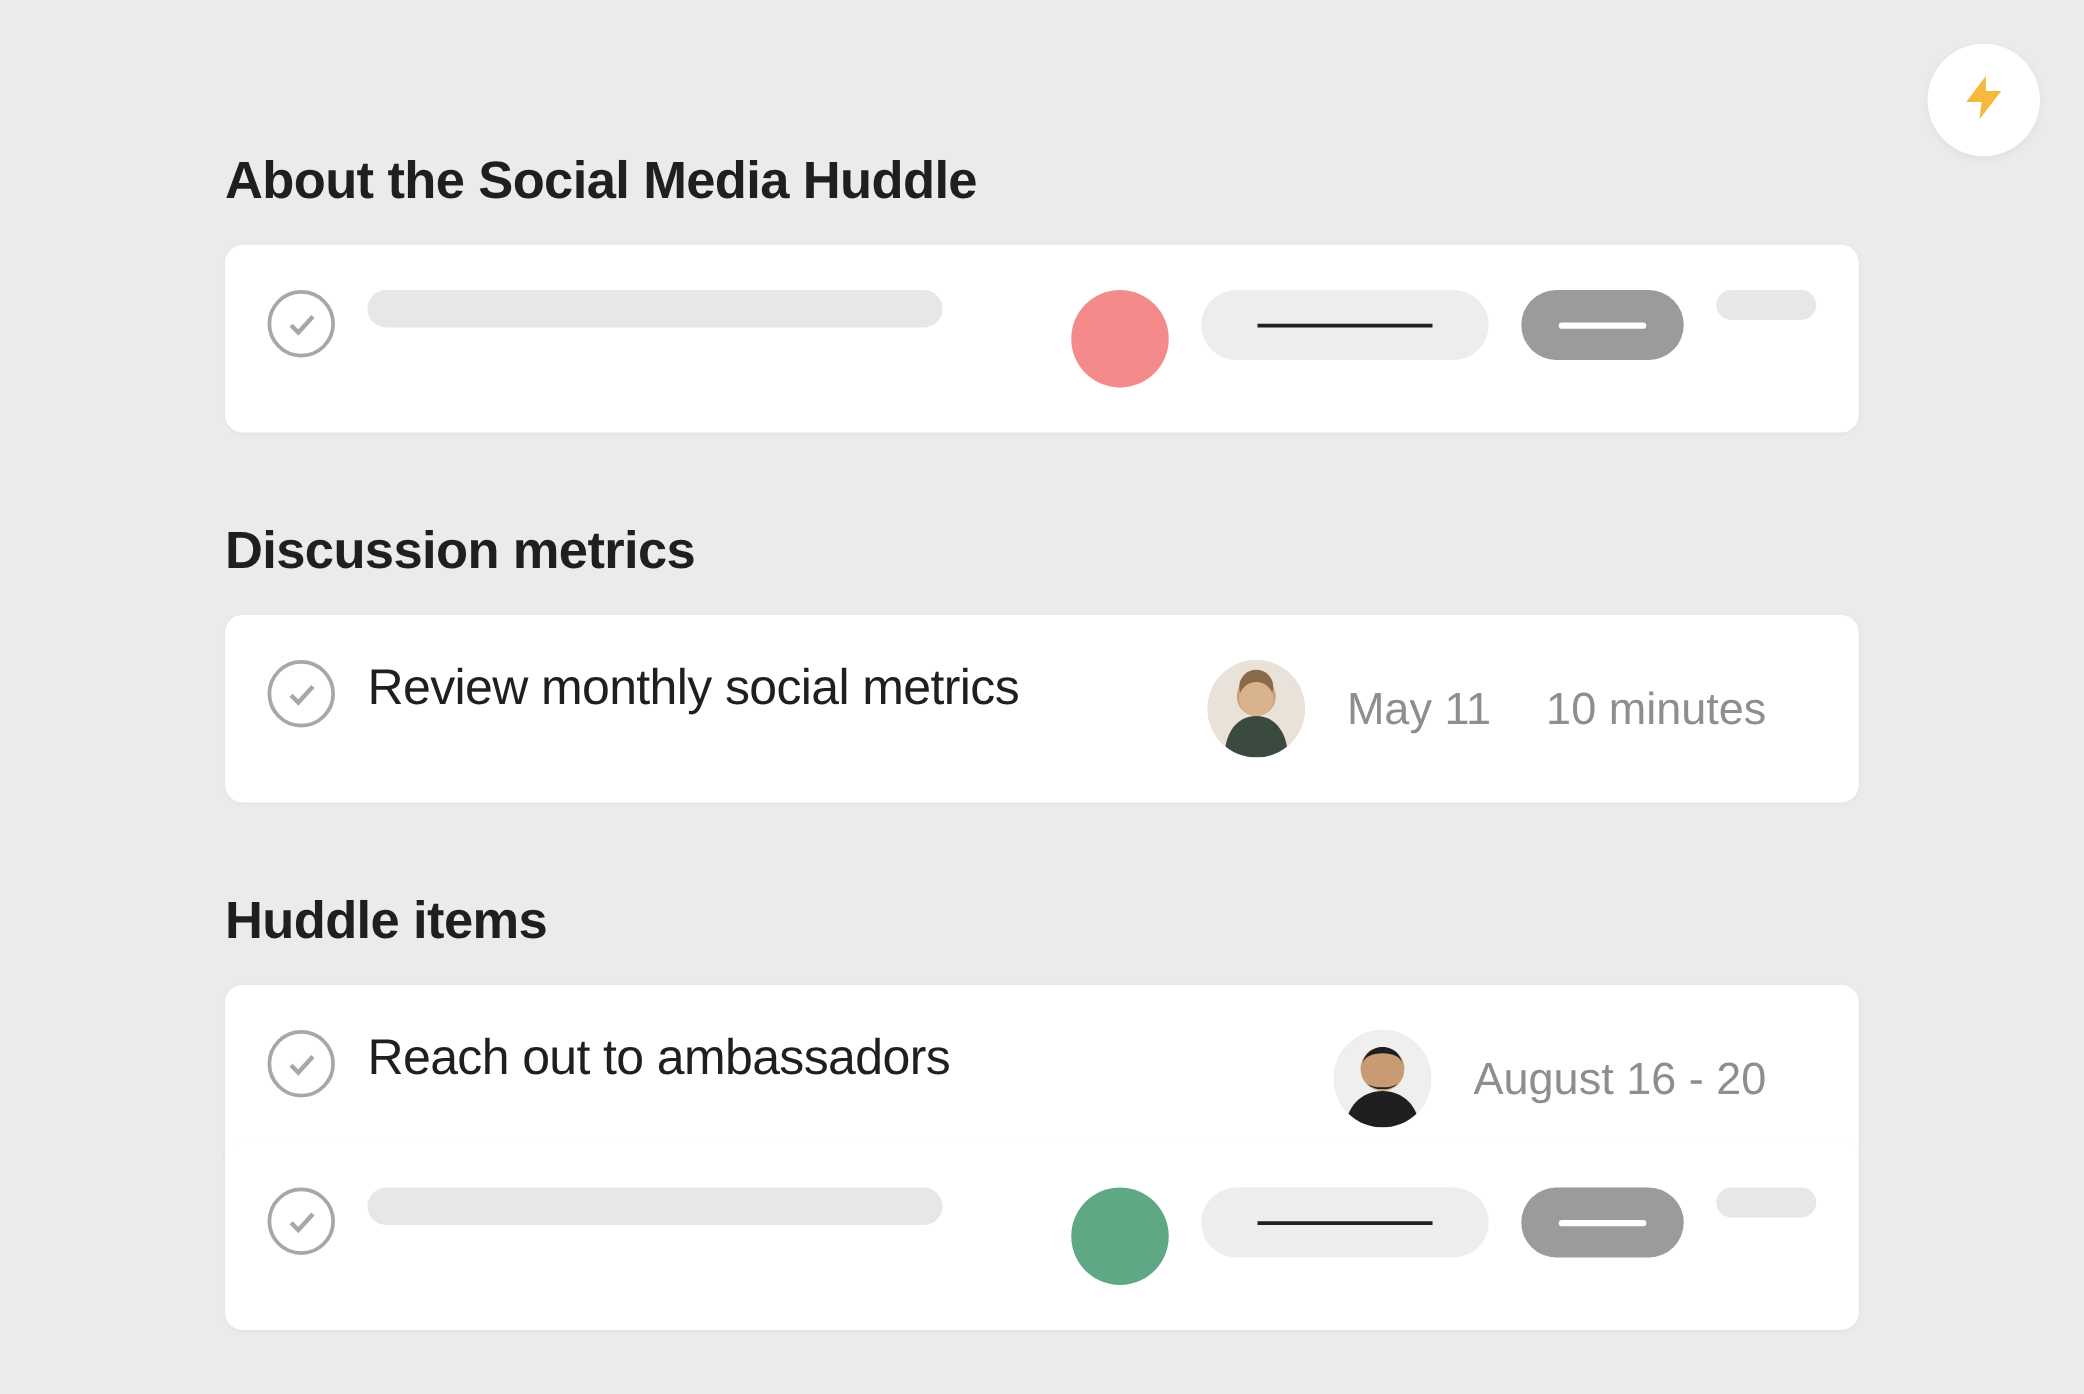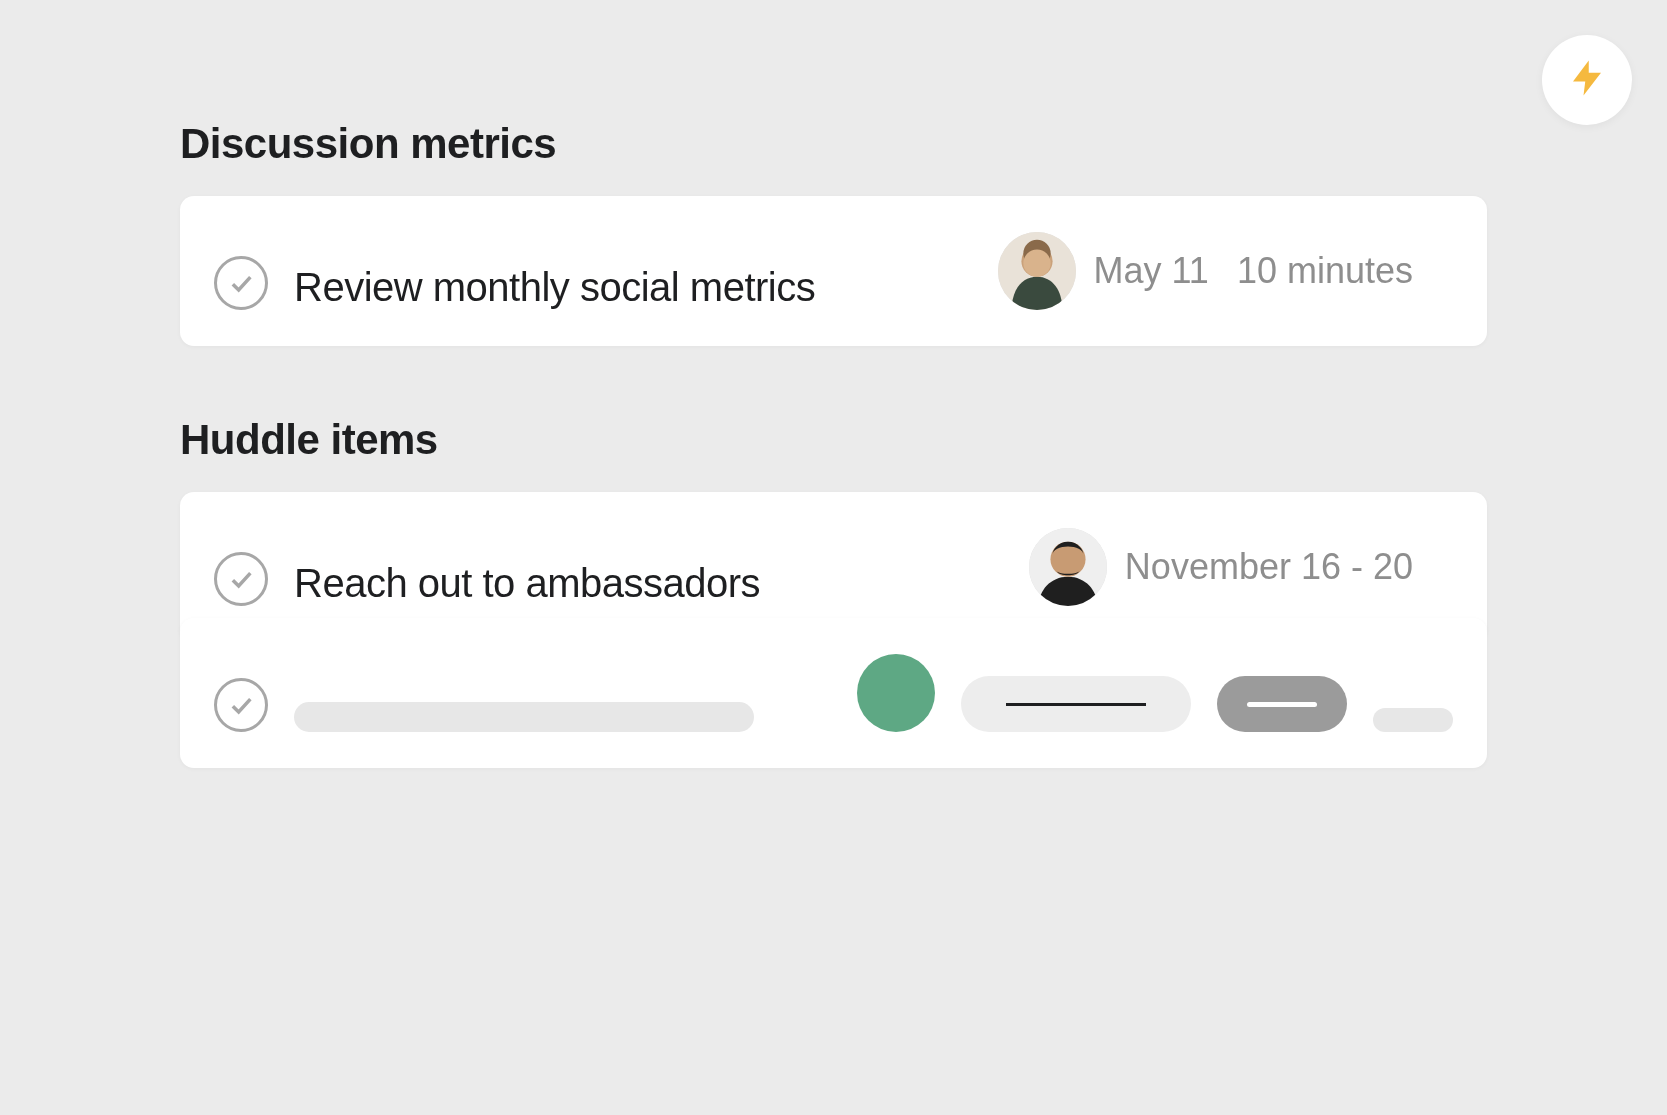--- a/index.html
+++ b/index.html
@@ -40,21 +40,21 @@
     font-weight: 600;
     color: #1e1f21;
     margin-bottom: 28px;
     letter-spacing: -0.5px;
   }
   .card {
     background: #ffffff;
     border-radius: 14px;
     padding: 36px 34px;
     display: flex;
-    align-items: flex-end;
+    align-items: flex-start;
     gap: 26px;
     margin-bottom: 70px;
     box-shadow: 0 1px 4px rgba(0,0,0,0.04);
   }
   .card.placeholder-card {
     gap: 26px;
   }
   .check-circle {
     width: 54px;
     height: 54px;
@@ -100,21 +100,21 @@
   .duration-text {
     font-size: 36px;
     color: #8e8e8e;
     font-weight: 400;
     margin-left: 10px;
     white-space: nowrap;
   }
   .meta-group {
     display: flex;
     align-items: center;
-    gap: 18px;
+    gap: 34px;
     margin-left: auto;
     padding-right: 40px;
   }
   
   .skel-bar-long {
     height: 30px;
     width: 460px;
     background: #e7e7e7;
     border-radius: 15px;
     flex-shrink: 0;
@@ -183,20 +183,40 @@
 <div class="lightning-badge">
   <span>
     <svg viewBox="0 0 24 24" fill="#f5b93f">
       <path d="M13 2 L4 14 L11 14 L10 22 L20 9 L13 9 Z"></path>
     </svg>
   </span>
 </div>
 
 <div class="container">
 
+  <div class="section-block">
+    <h2 class="section-title">About the Social Media Huddle</h2>
+    <div class="card placeholder-card">
+      <div class="check-circle">
+        <svg viewBox="0 0 24 24">
+            <polyline points="5 13 10 18 20 7"></polyline>
+          </svg>
+      </div>
+      <div class="skel-bar-long"></div>
+      <div class="skel-spacer"></div>
+      <div class="skel-dot pink"></div>
+      <div class="skel-pill light">
+          <div class="inner-line"></div>
+        </div>
+      <div class="skel-pill dark">
+          <div class="inner-line"></div>
+        </div>
+      <div class="skel-stub"></div>
+    </div>
+  </div>
 
   <div class="section-block">
     <h2 class="section-title">Discussion metrics</h2>
     <div class="card">
       <div class="check-circle">
         <svg viewBox="0 0 24 24">
             <polyline points="5 13 10 18 20 7"></polyline>
           </svg>
       </div>
       <div class="task-title">Review monthly social metrics</div>
@@ -229,21 +249,21 @@
       <div class="meta-group">
         <div class="avatar">
           <svg viewBox="0 0 80 80">
             <rect width="80" height="80" fill="#efefef"></rect>
             <path d="M40 50 C22 50 10 64 10 80 L70 80 C70 64 58 50 40 50 Z" fill="#1f1f1f"></path>
             <circle cx="40" cy="32" r="18" fill="#c89b73"></circle>
             <path d="M24 28 C24 16 56 16 56 28 C56 22 50 14 40 14 C30 14 24 22 24 28 Z" fill="#1f1f1f"></path>
             <path d="M28 44 C32 50 48 50 52 44 C48 48 32 48 28 44 Z" fill="#1f1f1f"></path>
           </svg>
         </div>
-        <span class="date-text">November 16 - 20</span>
+        <span class="date-text">August 16 - 20</span>
       </div>
     </div>
 
     <div class="card placeholder-card">
       <div class="check-circle">
         <svg viewBox="0 0 24 24">
             <polyline points="5 13 10 18 20 7"></polyline>
           </svg>
       </div>
       <div class="skel-bar-long"></div>

